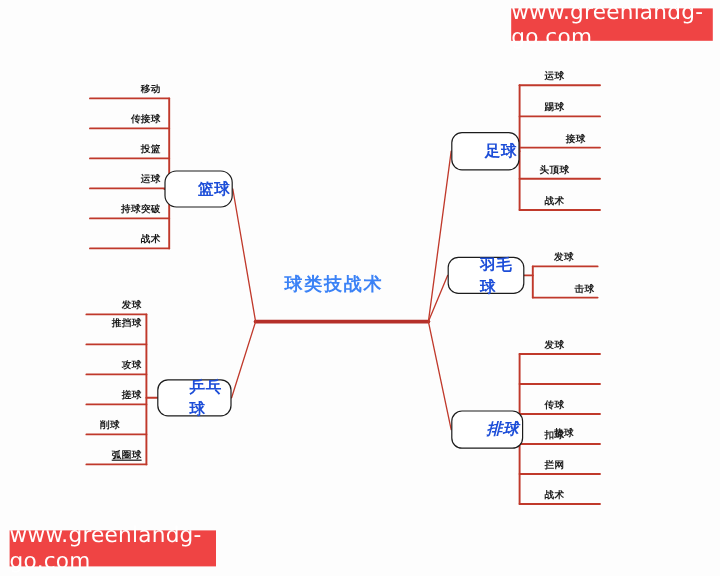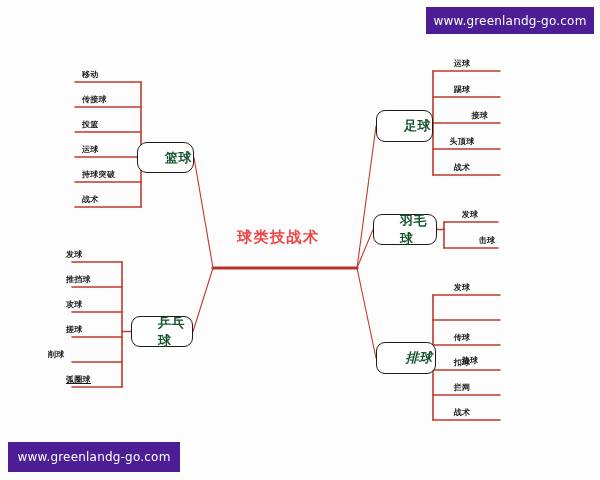--- a/index.html
+++ b/index.html
@@ -31,54 +31,54 @@
     position: absolute;
     box-sizing: border-box;
     border: 1.6px solid #1c1c1c;
     border-radius: 9px;
     background: #ffffff;
     display: flex;
     align-items: center;
     justify-content: center;
     font-size: 13px;
     font-weight: bold;
-    color: #14532d;
+    color: #1d4ed8;
     letter-spacing: 0.5px;
     z-index: 5;
     padding-left: 26px;
   }
   .center-label {
     position: absolute;
     font-size: 15px;
     font-weight: bold;
-    color: #ef4444;
+    color: #3b82f6;
     letter-spacing: 1.5px;
     white-space: nowrap;
     z-index: 5;
   }
   .leaf-label {
     position: absolute;
     font-size: 8px;
     font-weight: bold;
     color: #1a1a1a;
     white-space: nowrap;
     letter-spacing: 0.3px;
     z-index: 4;
   }
   .leaf-label.left {
-    text-align: left;
+    text-align: right;
   }
   .leaf-label.right {
     text-align: center;
   }
   .watermark {
     position: absolute;
-    background: #4c1d95;
+    background: #ef4444;
     color: #ffffff;
-    font-size: 12px;
+    font-size: 18px;
     letter-spacing: 0.2px;
     display: flex;
     align-items: center;
     justify-content: center;
     z-index: 20;
     font-family: "DejaVu Sans", sans-serif;
   }
   #watermark-top {
     right: 6px;
     top: 7px;
@@ -144,21 +144,21 @@
   <div id="node-layer">
       <div class="node-box" style="left: 137px; top: 142px; width: 57px; height: 31px; border-radius: 10px;">篮球</div>
       <div class="leaf-label left" style="top: 69px; left: 82px; width: 52px;">移动</div>
       <div class="leaf-label left" style="top: 94px; left: 82px; width: 52px;">传接球</div>
       <div class="leaf-label left" style="top: 119px; left: 82px; width: 52px;">投篮</div>
       <div class="leaf-label left" style="top: 144px; left: 82px; width: 52px;">运球</div>
       <div class="leaf-label left" style="top: 169px; left: 82px; width: 52px;">持球突破</div>
       <div class="leaf-label left" style="top: 194px; left: 82px; width: 52px;">战术</div>
       <div class="node-box" style="left: 131px; top: 316px; width: 62px; height: 31px;">乒乓球</div>
       <div class="leaf-label left" style="top: 249px; left: 66px; width: 52px;">发球</div>
-      <div class="leaf-label left" style="top: 274px; left: 66px; width: 52px;">推挡球</div>
+      <div class="leaf-label left" style="top: 264px; left: 66px; width: 52px;">推挡球</div>
       <div class="leaf-label left" style="top: 299px; left: 66px; width: 52px;">攻球</div>
       <div class="leaf-label left" style="top: 324px; left: 66px; width: 52px;">搓球</div>
       <div class="leaf-label left" style="top: 349px; left: 48px; width: 52px;">削球</div>
       <div class="leaf-label left" style="top: 374px; left: 66px; width: 52px; text-decoration: underline;">弧圈球</div>
       <div class="node-box" style="left: 376px; top: 110px; width: 57px; height: 32px;">足球</div>
       <div class="leaf-label right" style="top: 58px; left: 436px; width: 52px;">运球</div>
       <div class="leaf-label right" style="top: 84px; left: 436px; width: 52px;">踢球</div>
       <div class="leaf-label right" style="top: 110px; left: 436px; width: 52px; text-align: right;">接球</div>
       <div class="leaf-label right" style="top: 136px; left: 436px; width: 52px;">头顶球</div>
       <div class="leaf-label right" style="top: 162px; left: 436px; width: 52px;">战术</div>

